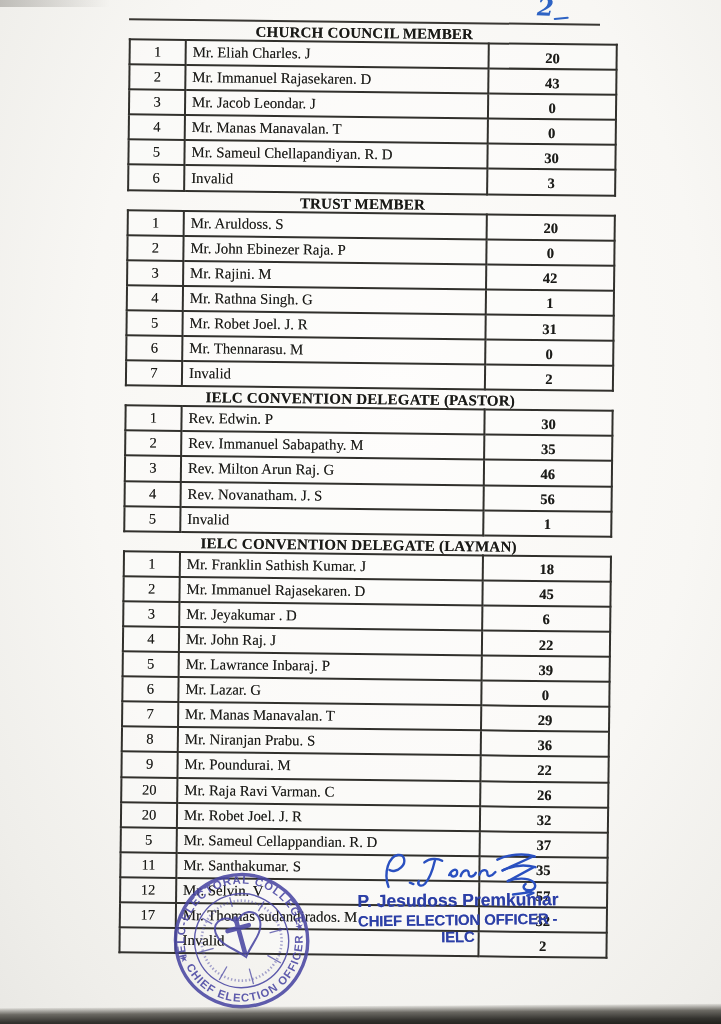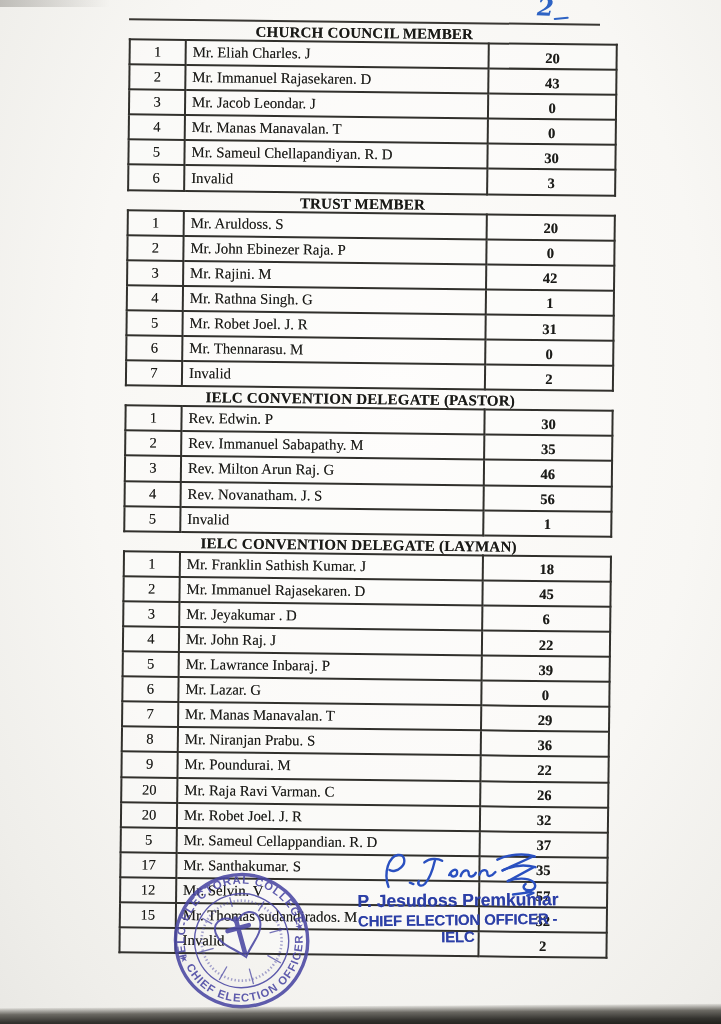--- a/index.html
+++ b/index.html
@@ -228,31 +228,31 @@
               <td class="col-serial">20</td>
               <td class="col-name">Mr. Robet Joel. J. R</td>
               <td class="col-votes">32</td>
             </tr>
             <tr>
               <td class="col-serial">5</td>
               <td class="col-name">Mr. Sameul Cellappandian. R. D</td>
               <td class="col-votes">37</td>
             </tr>
             <tr>
-              <td class="col-serial">17</td>
+              <td class="col-serial">11</td>
               <td class="col-name">Mr. Santhakumar. S</td>
               <td class="col-votes">35</td>
             </tr>
             <tr>
               <td class="col-serial">12</td>
               <td class="col-name">Mr. Selvin. V</td>
               <td class="col-votes">57</td>
             </tr>
             <tr>
-              <td class="col-serial">15</td>
+              <td class="col-serial">17</td>
               <td class="col-name">Mr. Thomas sudandirados. M</td>
               <td class="col-votes">32</td>
             </tr>
             <tr>
               <td class="col-serial"></td>
               <td class="col-name">Invalid</td>
               <td class="col-votes">2</td>
             </tr>
           </tbody>
     </table>

